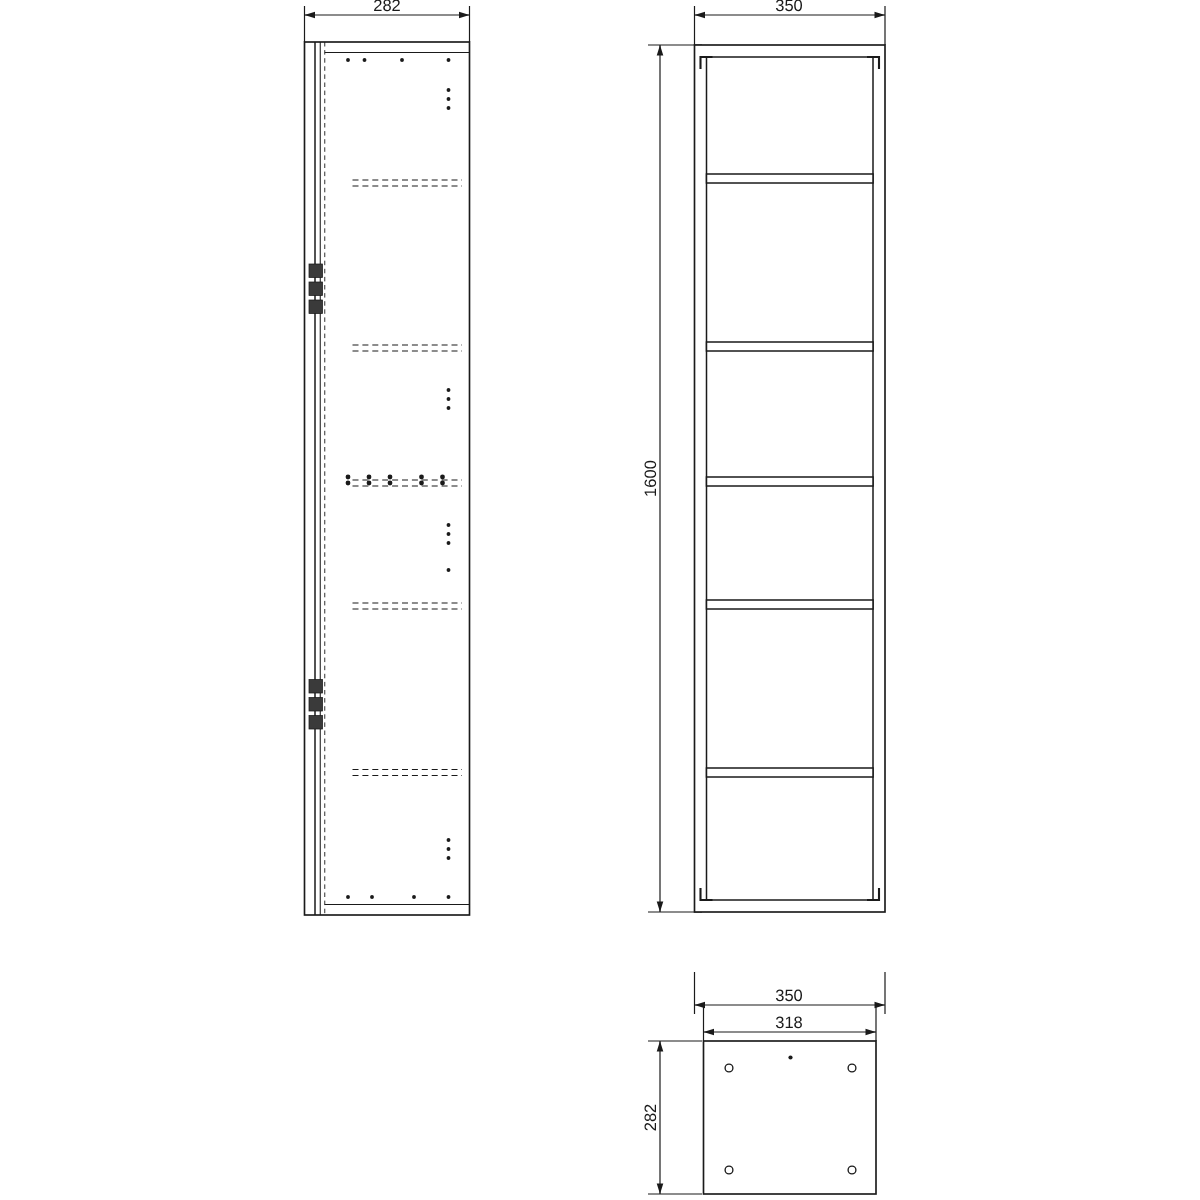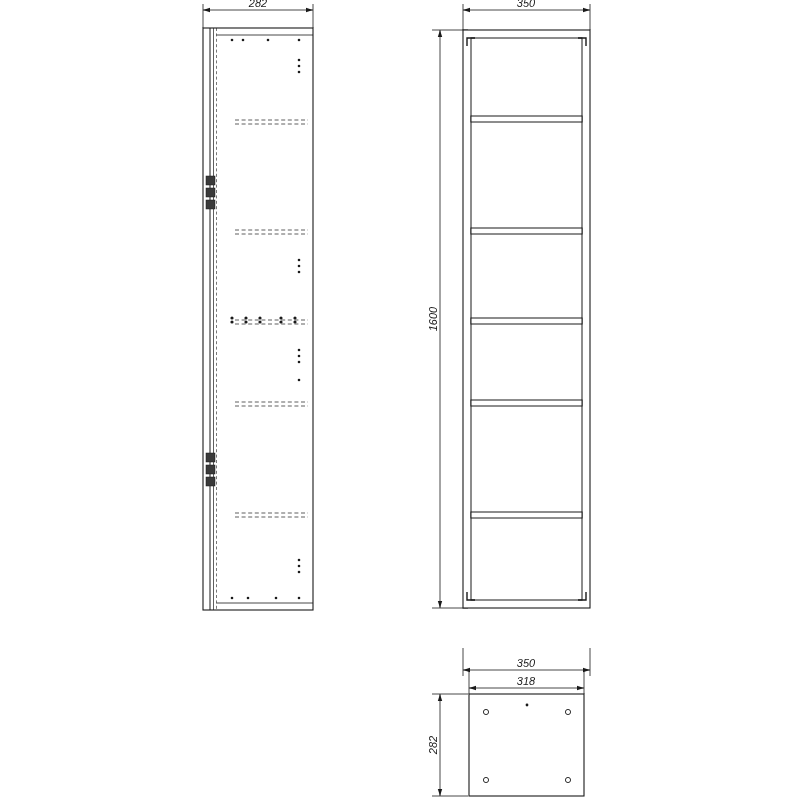--- a/index.html
+++ b/index.html
@@ -1,17 +1,17 @@
 <!DOCTYPE html>
 <html><head>
 <meta charset="utf-8">
 <style>
   html,body{margin:0;padding:0;background:#ffffff;}
   body{width:800px;height:800px;font-family:"Liberation Sans",sans-serif;color:#1a1a1a;}
-  #stage{position:relative;width:800px;height:800px;overflow:hidden;font-style:italic;}
+  #stage{position:relative;width:800px;height:800px;overflow:hidden;}
   svg{display:block;}
   .dimtext{font-family:"Liberation Sans",sans-serif;font-size:11px;fill:#1a1a1a;}
   .vtext{font-family:"Liberation Sans",sans-serif;font-size:11px;fill:#1a1a1a;}
 </style>
 </head>
 <body>
 
 <div id="stage">
 <svg width="800" height="800" viewBox="0 0 800 800">
 

